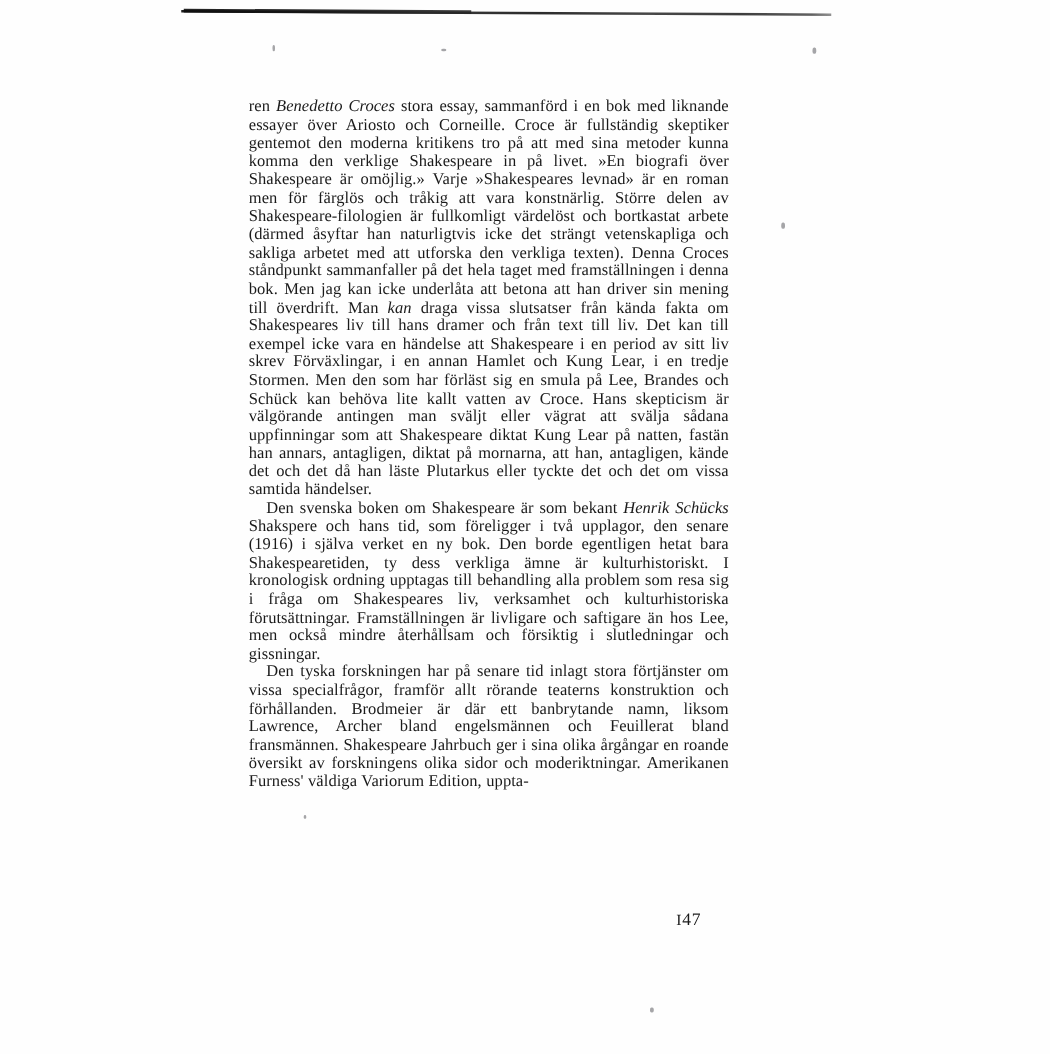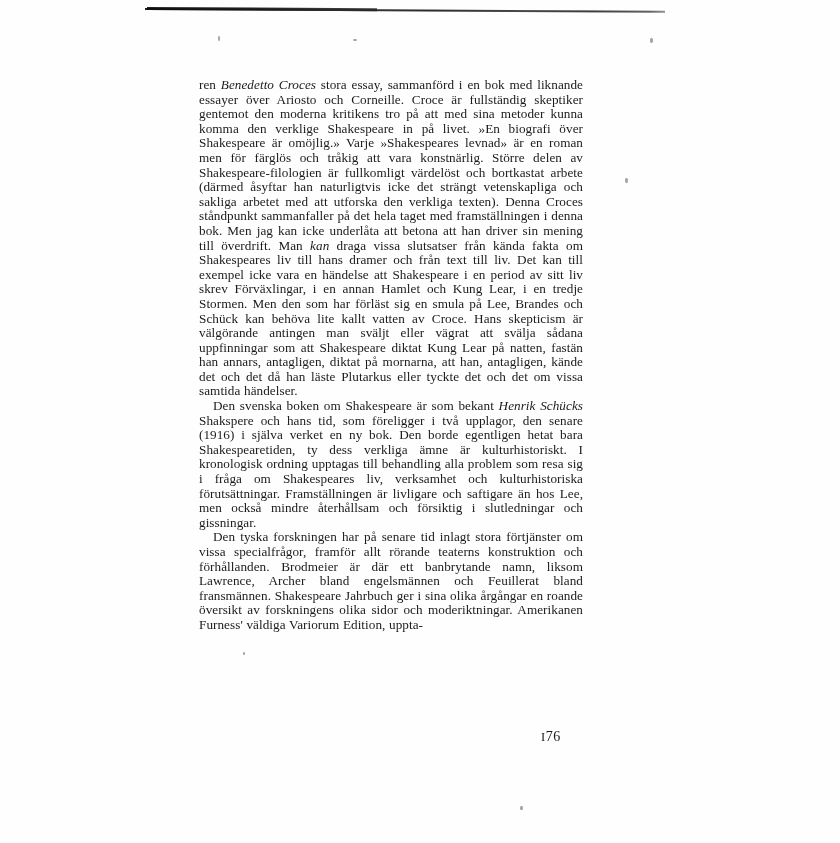--- a/index.html
+++ b/index.html
@@ -127,16 +127,16 @@
       <div class="speck" style="left: 243px; top: 652px; width: 2px; height: 3px;"></div>
     </div>
 
   <div class="textblock">
       <p class="para"><span>ren </span><i>Benedetto Croces</i><span> stora essay, sammanförd i en bok med liknande essayer över Ariosto och Corneille.  Croce är fullständig skeptiker gentemot den moderna kritikens tro på att med sina metoder kunna komma den verklige Shakespeare in på livet.  »En biografi över Shakespeare är omöjlig.»  Varje »Shakespeares levnad» är en roman men för färglös och tråkig att vara konstnärlig.  Större delen av Shakespeare-filologien är fullkomligt värdelöst och bortkastat arbete (därmed åsyftar han naturligtvis icke det strängt vetenskapliga och sakliga arbetet med att utforska den verkliga texten).  Denna Croces ståndpunkt sammanfaller på det hela taget med framställningen i denna bok.  Men jag kan icke underlåta att betona att han driver sin mening till överdrift. Man </span><i>kan</i><span> draga vissa slutsatser från kända fakta om Shakespeares liv till hans dramer och från text till liv.  Det kan till exempel icke vara en händelse att Shakespeare i en period av sitt liv skrev Förväxlingar, i en annan Hamlet och Kung Lear, i en tredje Stormen.  Men den som har förläst sig en smula på Lee, Brandes och Schück kan behöva lite kallt vatten av Croce.  Hans skepticism är välgörande antingen man sväljt eller vägrat att svälja sådana uppfinningar som att Shakespeare diktat Kung Lear på natten, fastän han annars, antagligen, diktat på mornarna, att han, antagligen, kände det och det då han läste Plutarkus eller tyckte det och det om vissa samtida händelser.</span></p>
       <p class="para"><span>Den svenska boken om Shakespeare är som bekant </span><i>Henrik Schücks</i><span> Shakspere och hans tid, som föreligger i två upplagor, den senare (1916) i själva verket en ny bok.  Den borde egentligen hetat bara Shakespearetiden, ty dess verkliga ämne är kulturhistoriskt.  I kronologisk ordning upptagas till behandling alla problem som resa sig i fråga om Shakespeares liv, verksamhet och kulturhistoriska förutsättningar.  Framställningen är livligare och saftigare än hos Lee, men också mindre återhållsam och försiktig i slutledningar och gissningar.</span></p>
       <p class="para"><span>Den tyska forskningen har på senare tid inlagt stora förtjänster om vissa specialfrågor, framför allt rörande teaterns konstruktion och förhållanden.  Brodmeier är där ett banbrytande namn, liksom Lawrence, Archer bland engelsmännen och Feuillerat bland fransmännen.  Shakespeare Jahrbuch ger i sina olika årgångar en roande översikt av forskningens olika sidor och moderiktningar. Amerikanen Furness' väldiga Variorum Edition, uppta-</span></p>
     </div>
 
   <div class="folio">
-    <span class="os-one">I</span><span class="os-rest">76</span>
+    <span class="os-one">I</span><span class="os-rest">47</span>
   </div>
 
 </div>
 
 </body></html>

